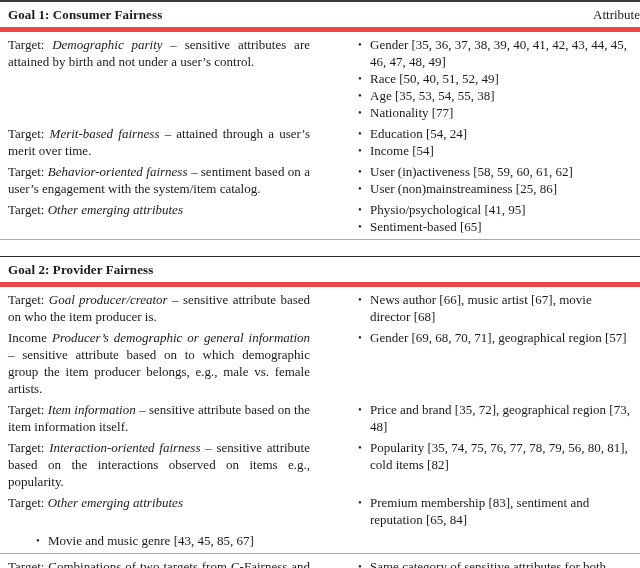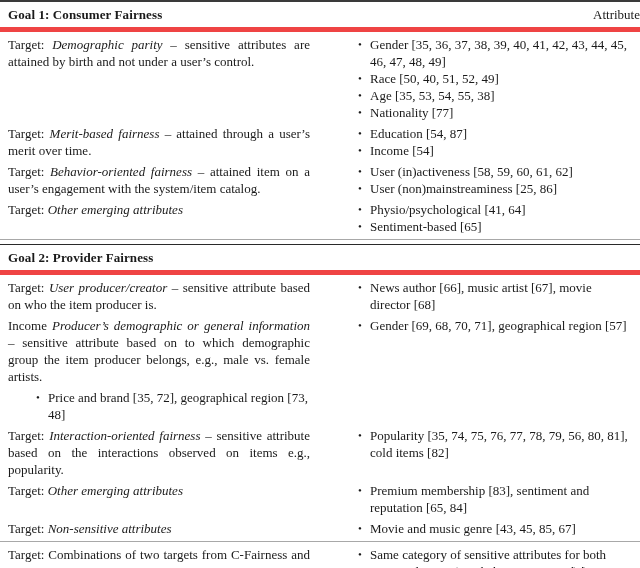--- a/index.html
+++ b/index.html
@@ -10,21 +10,21 @@
     font-size: 13px; line-height: 17px;
   }
   #fairness-table { width: 640px; border-top: 2px solid #3a3a3a; }
 
   .goal-band {
     display: grid; grid-template-columns: 322px 1fr;
     border-bottom: 5px solid #ef4444;
     padding: 4px 0 4px 0;
     margin-top: 0;
   }
-  .goal-band.separated { border-top: 1.5px solid #2a2a2a; margin-top: 4px; }
+  .goal-band.separated { border-top: 1.5px solid #2a2a2a; margin-top: 16px; }
   .goal-label { font-weight: bold; padding-left: 8px; letter-spacing: 0.1px; }
   .attr-label { padding-left: 10px; text-align: right; }
 
   .section { padding: 4px 6px 4px 0; }
   .section.closed { border-bottom: 1px solid #a8a8a8; }
 
   .row { display: grid; grid-template-columns: 322px 1fr; margin-top: 4px; }
   .row:first-child { margin-top: 0; }
 
   .cell-left p { margin: 0; padding: 0 12px 0 8px; text-align: justify; }
@@ -69,32 +69,32 @@
         </div>
       </div>
       <div class="row">
         <div class="cell-left">
           <p><span>Target: </span><i>Merit-based fairness</i><span> – attained through a user’s merit over time.</span></p>
         </div>
         <div class="cell-right">
           <ul>
             <li>
               <span class="blt">•</span>
-              <span class="li-text"><span>Education [54, 87]</span></span>
+              <span class="li-text"><span>Education [54, 24]</span></span>
             </li>
             <li>
               <span class="blt">•</span>
               <span class="li-text"><span>Income [54]</span></span>
             </li>
           </ul>
         </div>
       </div>
       <div class="row">
         <div class="cell-left">
-          <p><span>Target: </span><i>Behavior-oriented fairness</i><span> – attained item on a user’s engagement with the system/item catalog.</span></p>
+          <p><span>Target: </span><i>Behavior-oriented fairness</i><span> – sentiment based on a user’s engagement with the system/item catalog.</span></p>
         </div>
         <div class="cell-right">
           <ul>
             <li>
               <span class="blt">•</span>
               <span class="li-text"><span>User (in)activeness [58, 59, 60, 61, 62]</span></span>
             </li>
             <li>
               <span class="blt">•</span>
               <span class="li-text"><span>User (non)mainstreaminess [25, 86]</span></span>
@@ -103,37 +103,37 @@
         </div>
       </div>
       <div class="row">
         <div class="cell-left">
           <p><span>Target: </span><i>Other emerging attributes</i></p>
         </div>
         <div class="cell-right">
           <ul>
             <li>
               <span class="blt">•</span>
-              <span class="li-text"><span>Physio/psychological [41, 64]</span></span>
+              <span class="li-text"><span>Physio/psychological [41, 95]</span></span>
             </li>
             <li>
               <span class="blt">•</span>
               <span class="li-text"><span>Sentiment-based [65]</span></span>
             </li>
           </ul>
         </div>
       </div>
     </div>
     <div class="goal-band separated">
       <div class="goal-label">Goal 2: Provider Fairness</div>
     </div>
     <div class="section closed">
       <div class="row">
         <div class="cell-left">
-          <p><span>Target: </span><i>User producer/creator</i><span> – sensitive attribute based on who the item producer is.</span></p>
+          <p><span>Target: </span><i>Goal producer/creator</i><span> – sensitive attribute based on who the item producer is.</span></p>
         </div>
         <div class="cell-right">
           <ul>
             <li>
               <span class="blt">•</span>
               <span class="li-text"><span>News author [66], music artist [67], movie director [68]</span></span>
             </li>
           </ul>
         </div>
       </div>
@@ -144,20 +144,23 @@
         <div class="cell-right">
           <ul>
             <li>
               <span class="blt">•</span>
               <span class="li-text"><span>Gender [69, 68, 70, 71], geographical region [57]</span></span>
             </li>
           </ul>
         </div>
       </div>
       <div class="row">
+        <div class="cell-left">
+          <p><span>Target: </span><i>Item information</i><span> – sensitive attribute based on the item information itself.</span></p>
+        </div>
         <div class="cell-right">
           <ul>
             <li>
               <span class="blt">•</span>
               <span class="li-text"><span>Price and brand [35, 72], geographical region [73, 48]</span></span>
             </li>
           </ul>
         </div>
       </div>
       <div class="row">
@@ -180,23 +183,20 @@
         <div class="cell-right">
           <ul>
             <li>
               <span class="blt">•</span>
               <span class="li-text"><span>Premium membership [83], sentiment and reputation [65, 84]</span></span>
             </li>
           </ul>
         </div>
       </div>
       <div class="row">
-        <div class="cell-left">
-          <p><span>Target: </span><i>Non-sensitive attributes</i></p>
-        </div>
         <div class="cell-right">
           <ul>
             <li>
               <span class="blt">•</span>
               <span class="li-text"><span>Movie and music genre [43, 45, 85, 67]</span></span>
             </li>
           </ul>
         </div>
       </div>
     </div>

